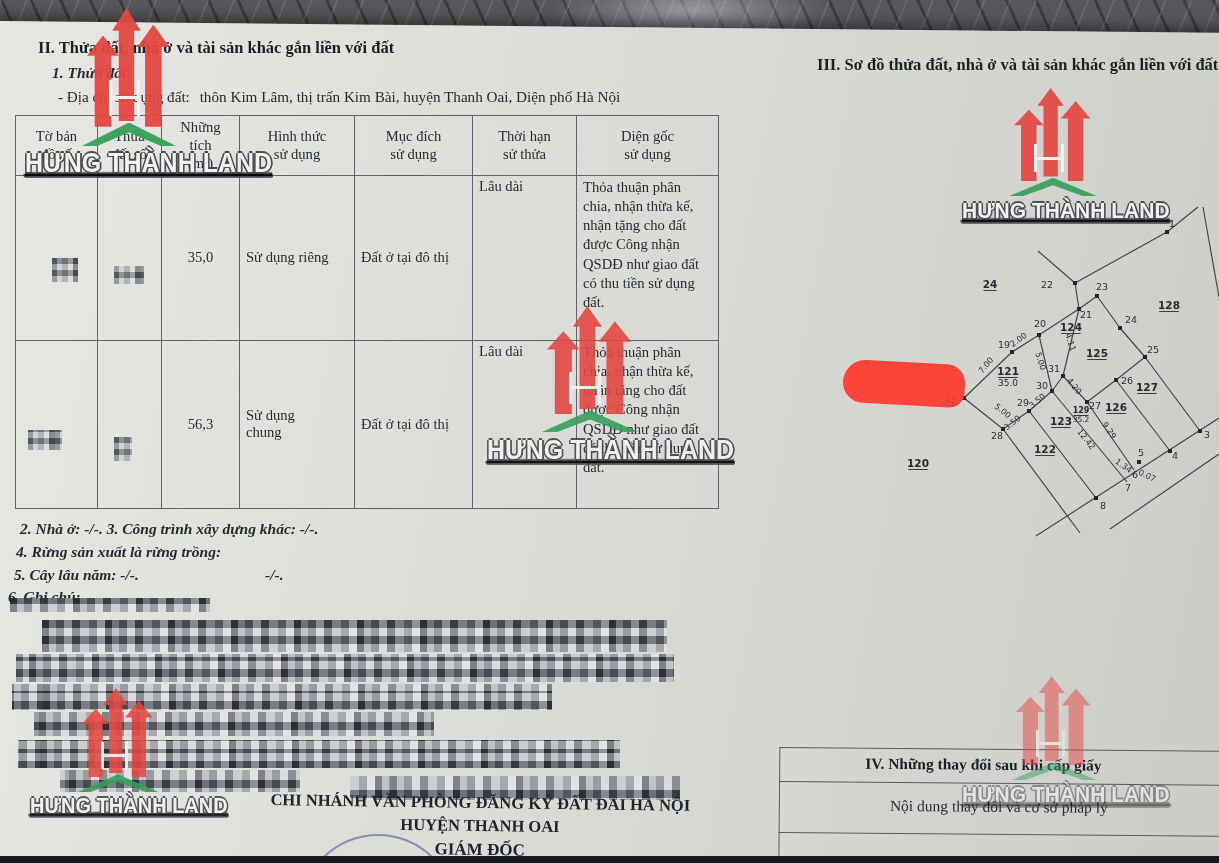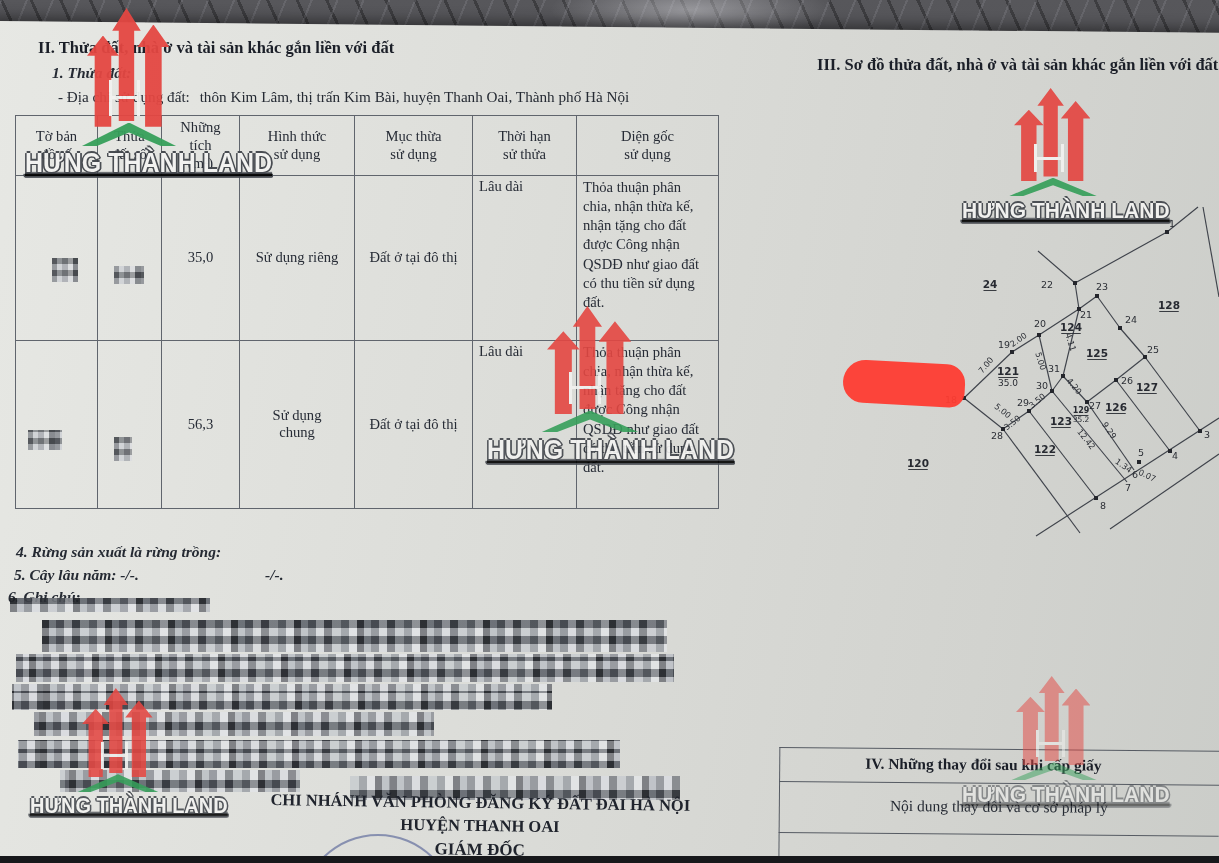--- a/index.html
+++ b/index.html
@@ -18,21 +18,21 @@
   .abs{position:absolute;}
   .b{font-weight:bold;}
   .i{font-style:italic;}
   .doc-title{font-size:16.5px;font-weight:bold;color:#1b1f28;}
   
   #land-table-wrap{left:15px;top:115px;width:705px;}
   table.land{border-collapse:collapse;table-layout:fixed;width:703px;}
   table.land td{border:1.4px solid #60656d;font-size:14.6px;color:#272c36;padding:2px 6px;}
   td.hd{text-align:center;vertical-align:middle;white-space:pre-line;font-size:14.8px;line-height:1.25;}
   td.vtop{vertical-align:top;padding-top:6px;}
-  td.vmid{vertical-align:middle;text-align:center;}
+  td.vmid{vertical-align:middle;}
   td.num{text-align:center;padding-right:5px;}
   td.src{font-size:14.4px;line-height:1.32;font-family:Liberation Serif, serif;}
   .narrow{display:inline-block;max-width:72px;}
   
   .px{position:absolute;opacity:.92;
     background:
       repeating-linear-gradient(90deg,#2f333a 0 7px,#9ba1a9 7px 14px,#5a6069 14px 22px,#c6cacf 22px 30px,#42474f 30px 38px,#aeb3b9 38px 47px,#6e747c 47px 55px,#d2d5d9 55px 63px),
       repeating-linear-gradient(0deg,rgba(255,255,255,.35) 0 8px,rgba(10,12,16,.38) 8px 16px);
     background-blend-mode:overlay;}
   .px-sm{opacity:.85;
@@ -71,21 +71,21 @@
 
 <div id="page">
   <div id="paper"></div>
 
   <div id="content">
 
     <div class="abs doc-title" style="left:38px;top:38px;">II. Thửa đất, nhà ở và tài sản khác gắn liền với đất</div>
     <div class="abs b i" style="left:52px;top:64px;font-size:15.5px;">1. Thửa đất:</div>
     <div class="abs" style="left:58px;top:88px;font-size:15.2px;">
       <span>- Địa chỉ sử dụng đất:</span>
-      <span style="margin-left:6px;">thôn Kim Lâm, thị trấn Kim Bài, huyện Thanh Oai, Thành phố Hà Nội</span>
+      <span style="margin-left:6px;">thôn Kim Lâm, thị trấn Kim Bài, huyện Thanh Oai, Diện phố Hà Nội</span>
     </div>
 
     <div class="abs" id="land-table-wrap">
       <table class="land">
         <colgroup>
             <col style="width:82px">
             <col style="width:64px">
             <col style="width:78px">
             <col style="width:115px">
             <col style="width:118px">
@@ -95,21 +95,21 @@
         <tbody>
             <tr style="height:57px;font-family:Liberation Serif, serif;">
           <td class="hd">Tờ bản
 đồ số</td>
           <td class="hd">Thửa
 đất số</td>
           <td class="hd">Những tích
 (m²)</td>
           <td class="hd">Hình thức
 sử dụng</td>
-          <td class="hd">Mục thừa
+          <td class="hd">Mục đích
 sử dụng</td>
           <td class="hd">Thời hạn
 sử thửa</td>
           <td class="hd">Diện gốc
 sử dụng</td>
         </tr>
         <tr style="height:165px;">
           <td></td>
           <td></td>
           <td class="num vmid">35,0</td>
@@ -129,20 +129,21 @@
         </tr>
       </tbody>
         </table>
 
       <div class="px px-sm" style="left:37px;top:143px;width:26px;height:24px;"></div>
       <div class="px px-sm" style="left:99px;top:151px;width:30px;height:18px;"></div>
       <div class="px px-sm" style="left:13px;top:315px;width:34px;height:20px;"></div>
       <div class="px px-sm" style="left:99px;top:322px;width:18px;height:24px;"></div>
     </div>
 
+    <div class="abs b i" style="left:20px;top:520px;font-size:15.5px;">2. Nhà ở:  -/-. 3. Công trình xây dựng khác: -/-.</div>
     <div class="abs b i" style="left:16px;top:543px;font-size:15.5px;">4. Rừng sản xuất là rừng trồng:</div>
     <div class="abs b i" style="left:14px;top:566px;font-size:15.5px;">5. Cây lâu năm:  -/-.</div>
     <div class="abs b i" style="left:265px;top:566px;font-size:15.5px;">-/-.</div>
     <div class="abs b i" style="left:8px;top:588px;font-size:15.5px;">6. Ghi chú:</div>
 
     <div>
       <div class="px abs" style="left:10px;top:598px;width:200px;height:14px;"></div>
       <div class="px abs" style="left:42px;top:620px;width:625px;height:32px;"></div>
       <div class="px abs" style="left:16px;top:654px;width:658px;height:28px;background-position:13px 3px;"></div>
       <div class="px abs" style="left:12px;top:684px;width:540px;height:26px;background-position:31px 7px;"></div>

